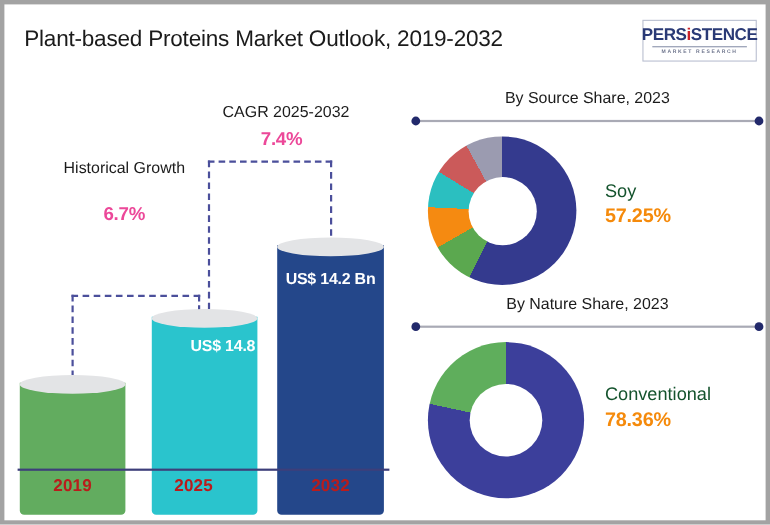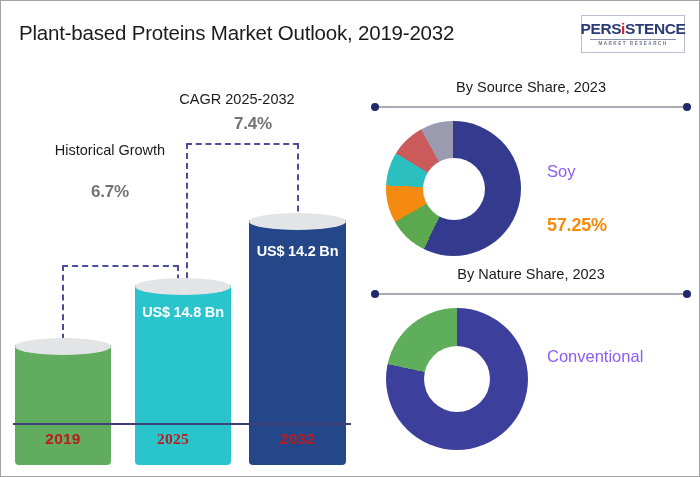--- a/index.html
+++ b/index.html
@@ -6,21 +6,21 @@
   html,body{margin:0;padding:0;background:#ffffff;}
   body{
     font-family:"Liberation Sans","DejaVu Sans",sans-serif;
     -webkit-font-smoothing:antialiased;
   }
   #infographic{
     position:relative;
     width:700px;height:477px;
     box-sizing:border-box;
     background:#ffffff;
-    border:1px solid #a3a3a3;
+    border:4px solid #a3a3a3;
     overflow:hidden;
   }
 
   
   #header-title{
     position:absolute;left:18px;top:20px;
     width:540px;
     font-size:20.5px;
     font-weight:400;
     letter-spacing:-0.2px;
@@ -80,21 +80,21 @@
     text-align:center;color:#b91c1c;
     font-size:15.5px;font-weight:700;letter-spacing:0.2px;
   }
 
   
   .ann-title{
     position:absolute;text-align:center;color:#1b1b1b;
     font-size:14.5px;font-weight:400;line-height:1.2;
   }
   .ann-value{
-    position:absolute;text-align:center;color:#737373;
+    position:absolute;text-align:center;color:#ec4899;
     font-size:17px;font-weight:700;letter-spacing:-0.2px;
   }
   .dash-v{position:absolute;width:0;border-left:2px dashed #4b4f9b;}
   .dash-h{position:absolute;height:0;border-top:2px dashed #4b4f9b;}
 
   
   .donut-section{position:absolute;}
   .section-title{
     position:absolute;left:0;width:100%;
     text-align:center;color:#1b1b1b;
@@ -110,26 +110,26 @@
   }
   .rule-dot.left{left:0;}
   .rule-dot.right{right:0;}
   .donut{position:absolute;border-radius:50%;}
   .donut-hole{
     position:absolute;left:50%;top:50%;transform:translate(-50%,-50%);
     border-radius:50%;background:#ffffff;
   }
   .legend{position:absolute;}
   .legend-name{
-    color:#8b5cf6;font-size:16.5px;font-weight:400;line-height:1.25;
+    color:#14532d;font-size:16.5px;font-weight:400;line-height:1.25;
     white-space:nowrap;
   }
   .legend-pct{
     color:#f58a0b;font-size:18px;font-weight:700;line-height:1.25;
-    letter-spacing:-0.2px;white-space:nowrap;margin-top:32px;
+    letter-spacing:-0.2px;white-space:nowrap;
   }
 </style>
 </head>
 <body>
 
 <div id="infographic">
 
   <div id="header-title">Plant-based Proteins Market Outlook, 2019-2032</div>
 
   <div id="logo-box">
@@ -144,39 +144,39 @@
     <div class="dash-h" style="left:61px;top:200px;width:117px;"></div>
     <div class="dash-v" style="left:176px;top:200px;height:53px;"></div>
 
     <div class="ann-title" style="left:48px;top:77px;width:122px;">Historical Growth</div>
     <div class="ann-value" style="left:48px;top:117px;width:122px;">6.7%</div>
 
     <div class="dash-v" style="left:185px;top:78px;height:175px;"></div>
     <div class="dash-h" style="left:185px;top:78px;width:113px;"></div>
     <div class="dash-v" style="left:296px;top:78px;height:110px;"></div>
 
-    <div class="ann-title" style="left:152px;top:26px;width:168px;">CAGR 2025-2032</div>
+    <div class="ann-title" style="left:172px;top:26px;width:168px;">CAGR 2025-2032</div>
     <div class="ann-value" style="left:168px;top:49px;width:168px;">7.4%</div>
 
     <div class="bar-group" style="left:14px;width:96px;height:359px;">
       <div class="bar-cyl" style="height:127px;">
         <div class="bar-body" style="height:120px;background:#62ac5f;"></div>
         <div class="bar-top" style="top:0;"></div>
       </div>
     </div>
     <div class="bar-xlabel" style="left:14px;width:96px;top:365px;">2019</div>
 
     <div class="bar-group" style="left:134px;width:96px;height:359px;">
       <div class="bar-cyl" style="height:187px;">
         <div class="bar-body" style="height:180px;background:#2ac4cd;"></div>
         <div class="bar-top" style="top:0;"></div>
-        <div class="bar-value" style="top:26px;">US$ 14.8 Bn</div>
+        <div class="bar-value" style="top:26px;padding-left:28px;">US$ 14.8 Bn</div>
       </div>
     </div>
-    <div class="bar-xlabel" style="left:134px;width:76px;top:365px;font-family:Liberation Serif, serif;">2025</div>
+    <div class="bar-xlabel" style="left:134px;width:76px;top:365px;">2025</div>
 
     <div class="bar-group" style="left:248px;width:97px;height:359px;">
       <div class="bar-cyl" style="height:252px;">
         <div class="bar-body" style="height:245px;background:#24478a;"></div>
         <div class="bar-top" style="top:0;"></div>
         <div class="bar-value" style="top:30px;">US$ 14.2 Bn</div>
       </div>
     </div>
     <div class="bar-xlabel" style="left:248px;width:97px;top:365px;">2032</div>
 
@@ -218,16 +218,17 @@
 
     <div class="donut" style="left:15px;top:42px;width:142px;height:142px;
          background:conic-gradient(
             #3c3f9b 0deg 282.1deg,
             #5fae5c 282.1deg 360deg);">
       <div class="donut-hole" style="width:66px;height:66px;"></div>
     </div>
 
     <div class="legend" style="left:176px;top:80px;">
       <div class="legend-name">Conventional</div>
+      <div class="legend-pct">78.36%</div>
     </div>
   </div>
 
 </div>
 
 </body></html>

